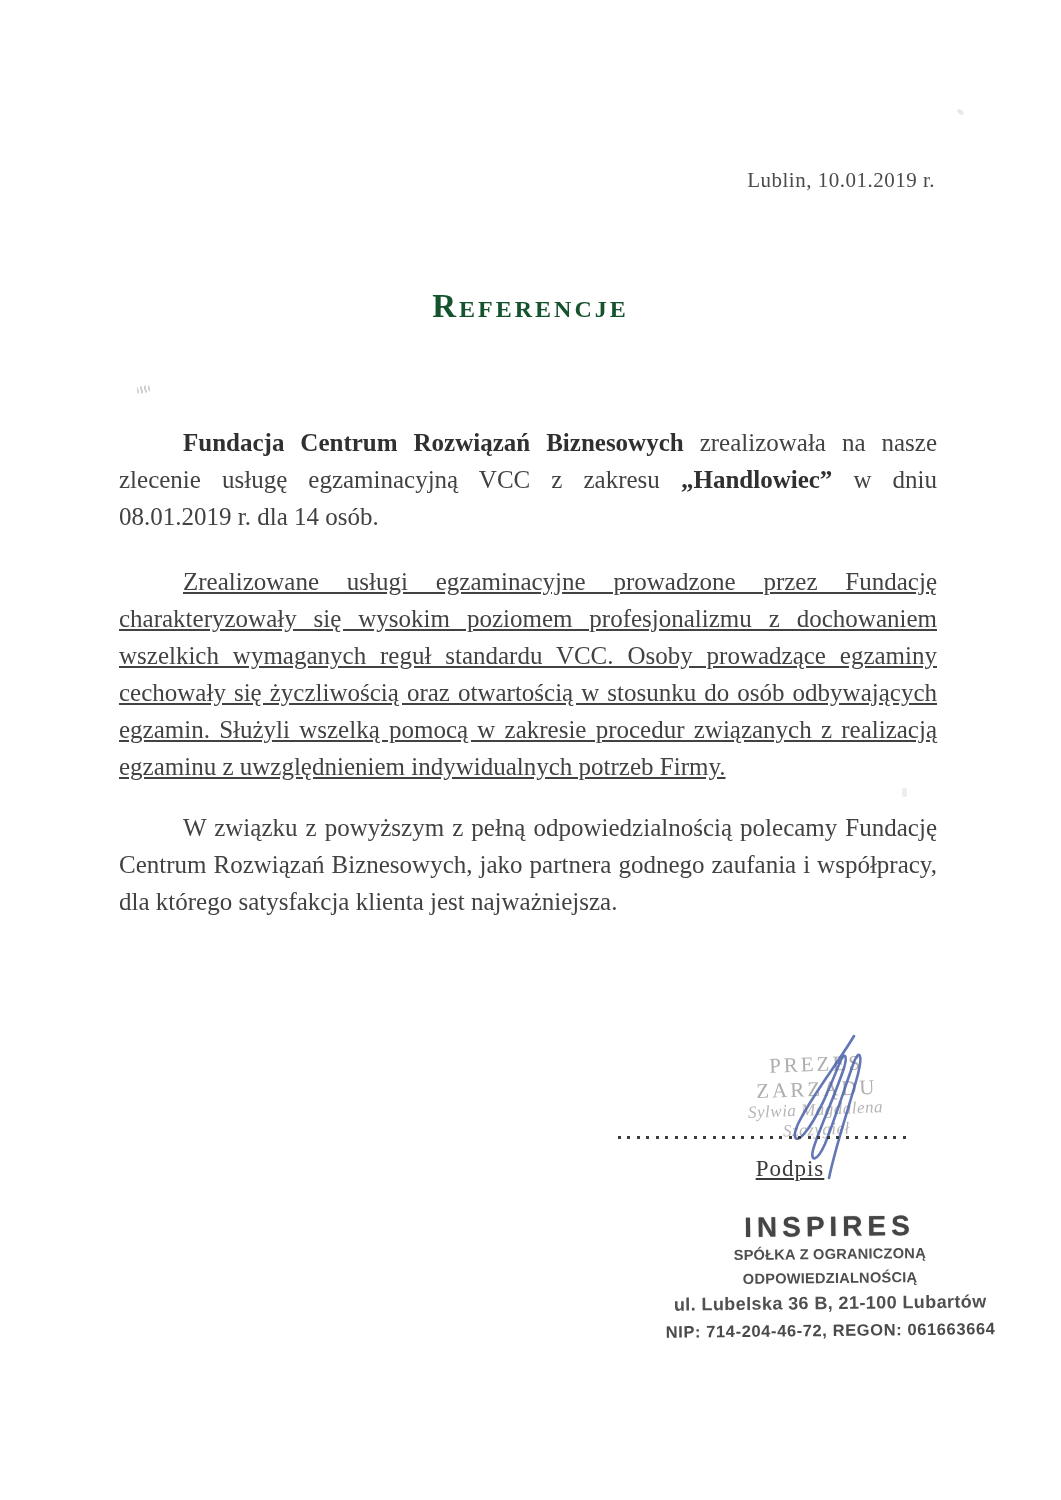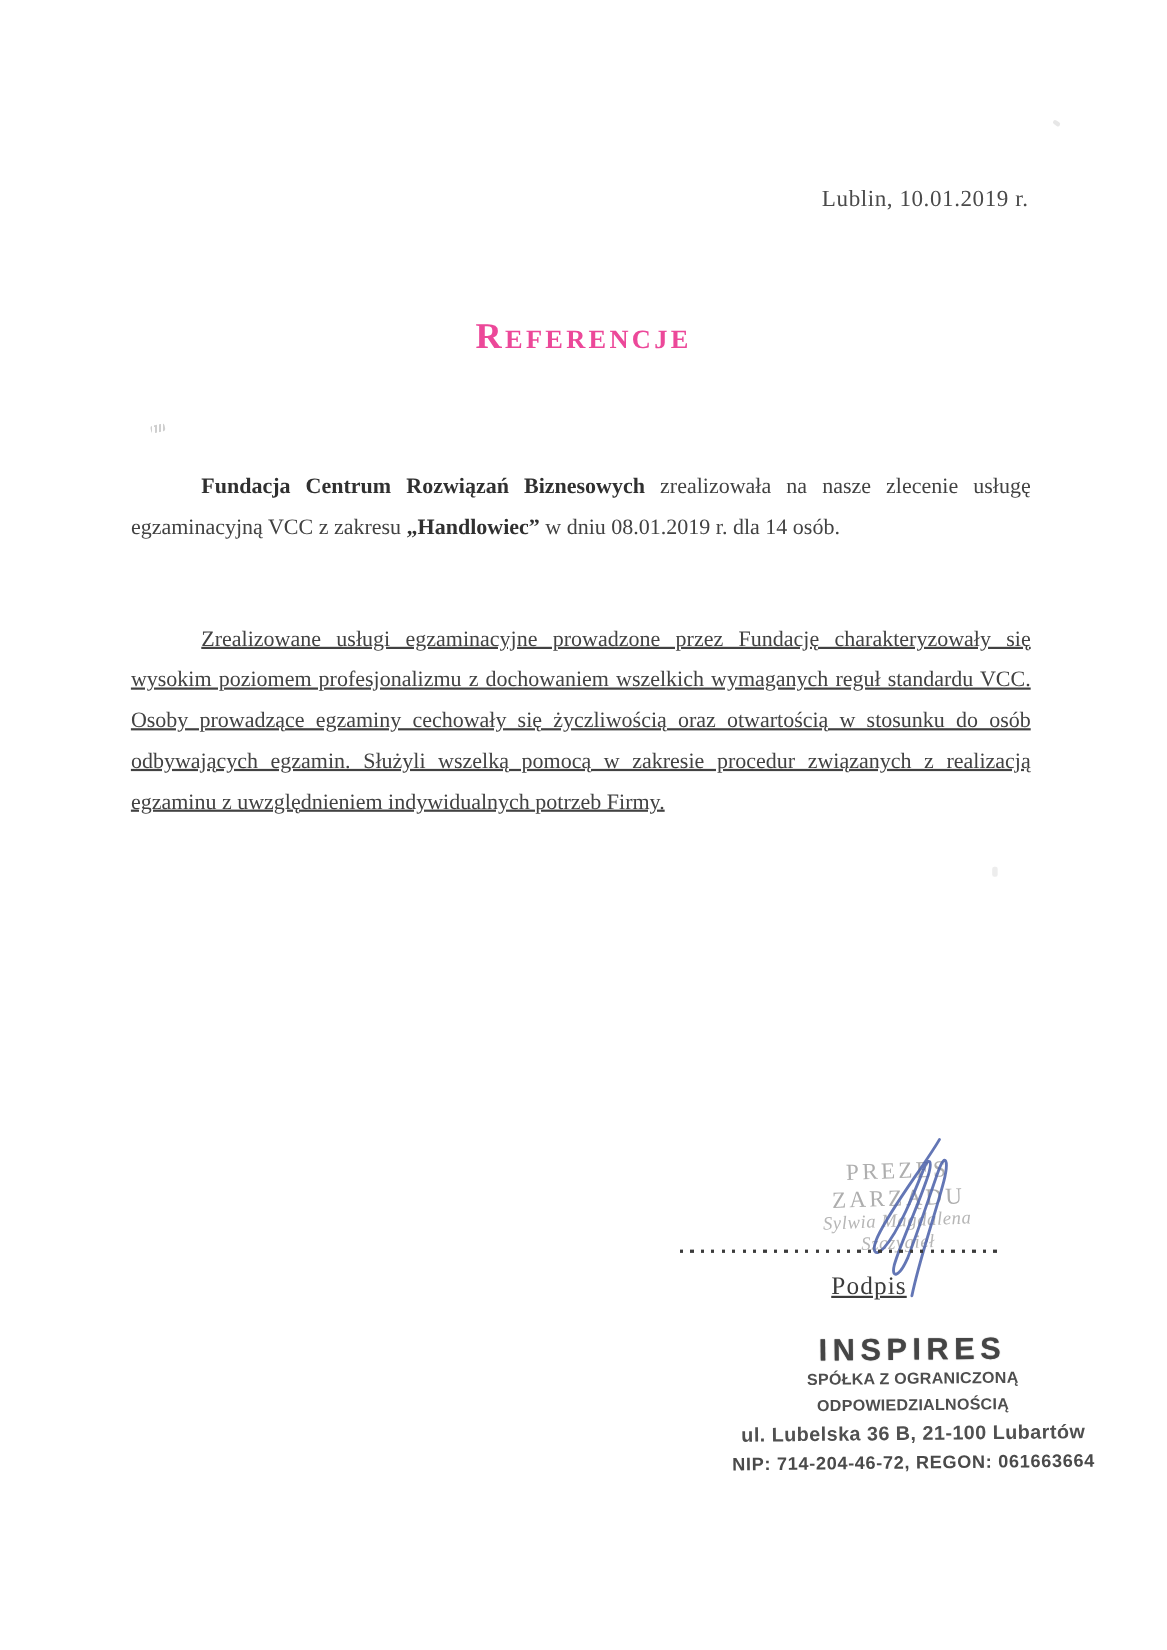--- a/index.html
+++ b/index.html
@@ -15,28 +15,28 @@
   
   .date{
     position:absolute;top:168px;right:126px;
     font-size:21px;color:#4a4a4a;letter-spacing:0.5px;
   }
   
   .title{
     position:absolute;top:288px;left:0;width:100%;
     margin:0;text-align:center;
     font-size:24px;font-weight:bold;letter-spacing:3px;
-    color:#ec4899;
+    color:#14532d;
   }
   .title::first-letter{font-size:33px;}
   
   .par{
     position:absolute;left:119px;width:818px;
     margin:0;text-align:justify;
-    font-size:20px;line-height:37px;
+    font-size:25px;line-height:37px;
     text-indent:64px;color:#424242;
   }
   .p1{top:424px;}
   .p2{top:563px;text-decoration:underline;}
   .p3{top:809px;}
   .par b{color:#303030;}
   
   .smudge{position:absolute;background:#b9b9b9;opacity:.55;border-radius:2px;}
   .sm1{left:137px;top:386px;width:13px;height:7px;transform:rotate(-12deg);
        background:repeating-linear-gradient(100deg,#a7a7a7 0 2px,transparent 2px 4px);}
@@ -89,20 +89,21 @@
   <h1 class="title">REFERENCJE</h1>
 
   <div class="smudge sm1"></div>
   <div class="smudge sm2"></div>
   <div class="smudge sm3"></div>
 
   <p class="par p1"><b>Fundacja Centrum Rozwiązań Biznesowych</b><span> zrealizowała na nasze zlecenie usługę egzaminacyjną VCC z zakresu </span><b>„Handlowiec”</b><span> w dniu 08.01.2019 r. dla 14 osób.</span></p>
 
   <p class="par p2">Zrealizowane usługi egzaminacyjne prowadzone przez Fundację charakteryzowały się wysokim poziomem profesjonalizmu z dochowaniem wszelkich wymaganych reguł standardu VCC. Osoby prowadzące egzaminy cechowały się życzliwością oraz otwartością w stosunku do osób odbywających egzamin. Służyli wszelką pomocą w zakresie procedur związanych z realizacją egzaminu z uwzględnieniem indywidualnych potrzeb Firmy.</p>
 
+  <p class="par p3">W związku z powyższym z pełną odpowiedzialnością polecamy Fundację Centrum Rozwiązań Biznesowych, jako partnera godnego zaufania i współpracy, dla którego satysfakcja klienta jest najważniejsza.</p>
 
   <div class="stamp-role">PREZES ZARZĄDU</div>
   <div class="stamp-name">Sylwia Magdalena Szczygieł</div>
 
   <svg class="ink-sig" width="112" height="150" viewBox="0 0 112 150">
     <path d="M86 4
              C 72 28, 42 66, 30 92
              C 24 105, 27 112, 36 102
              C 50 86, 64 50, 72 30
              C 76 20, 80 22, 76 36

